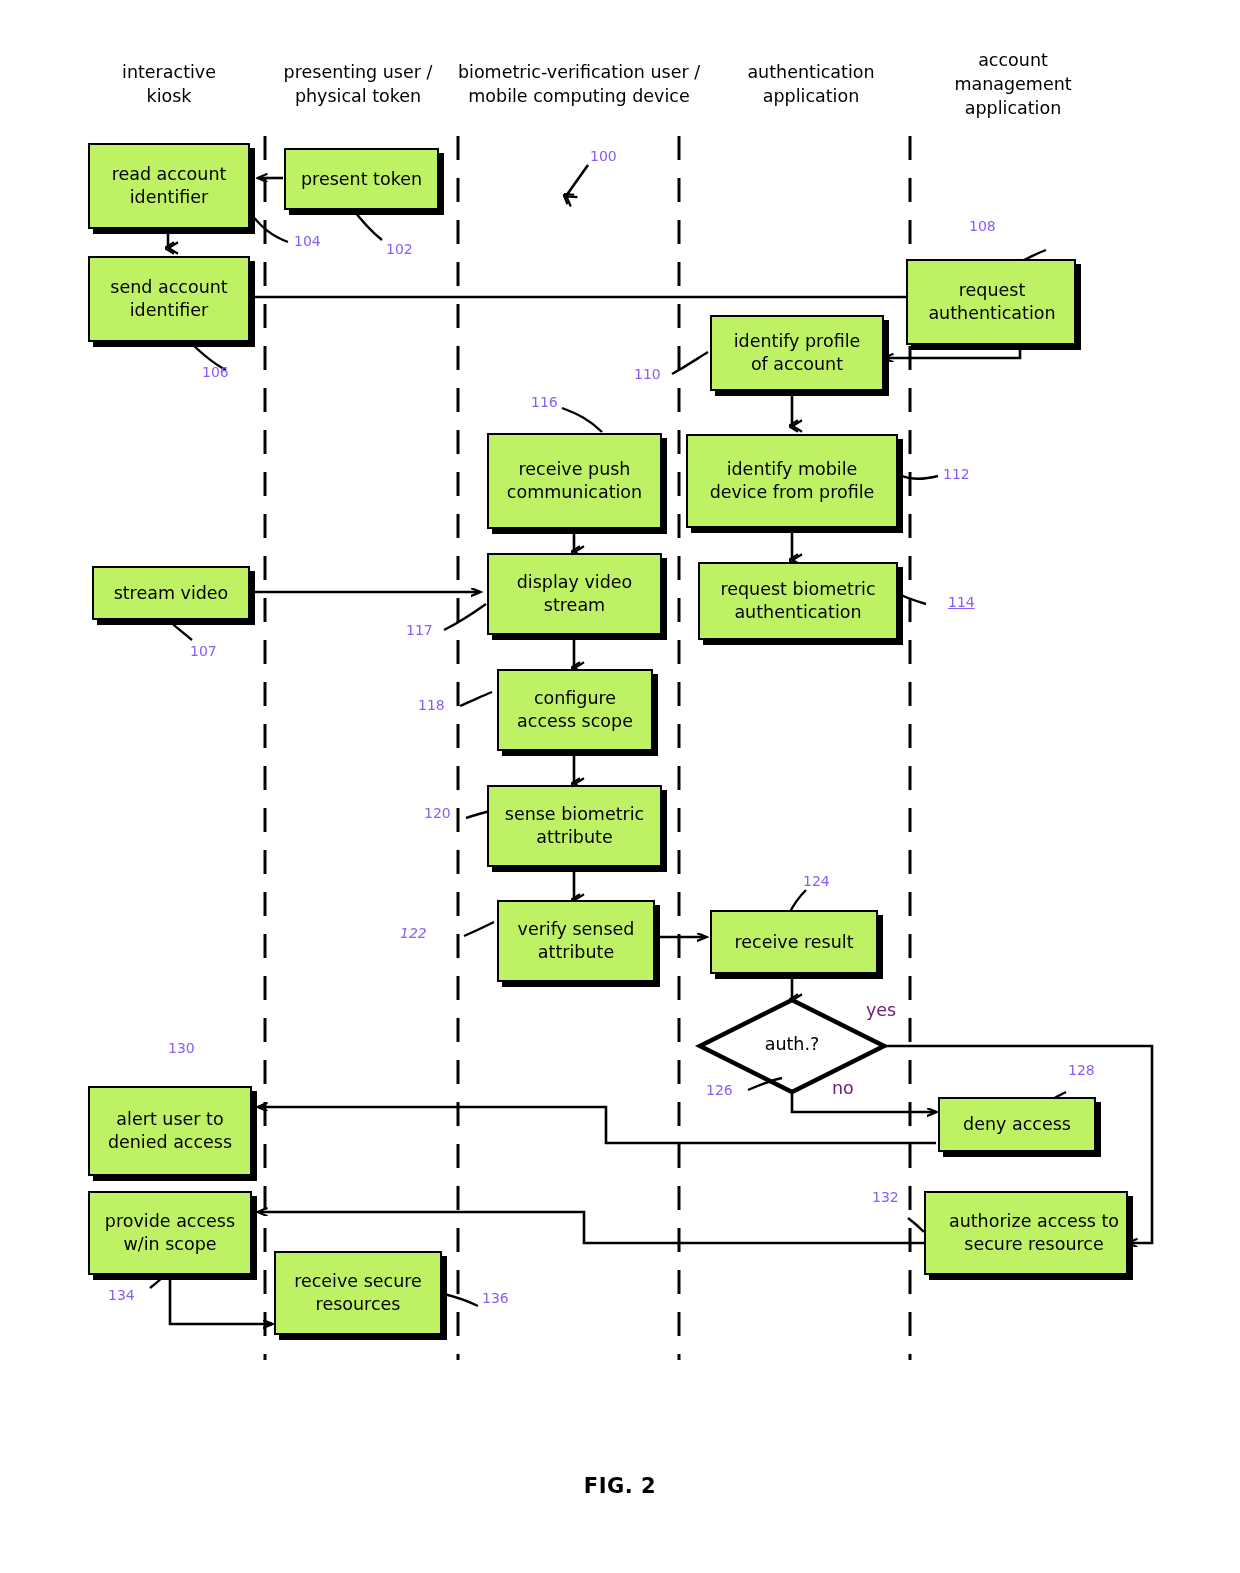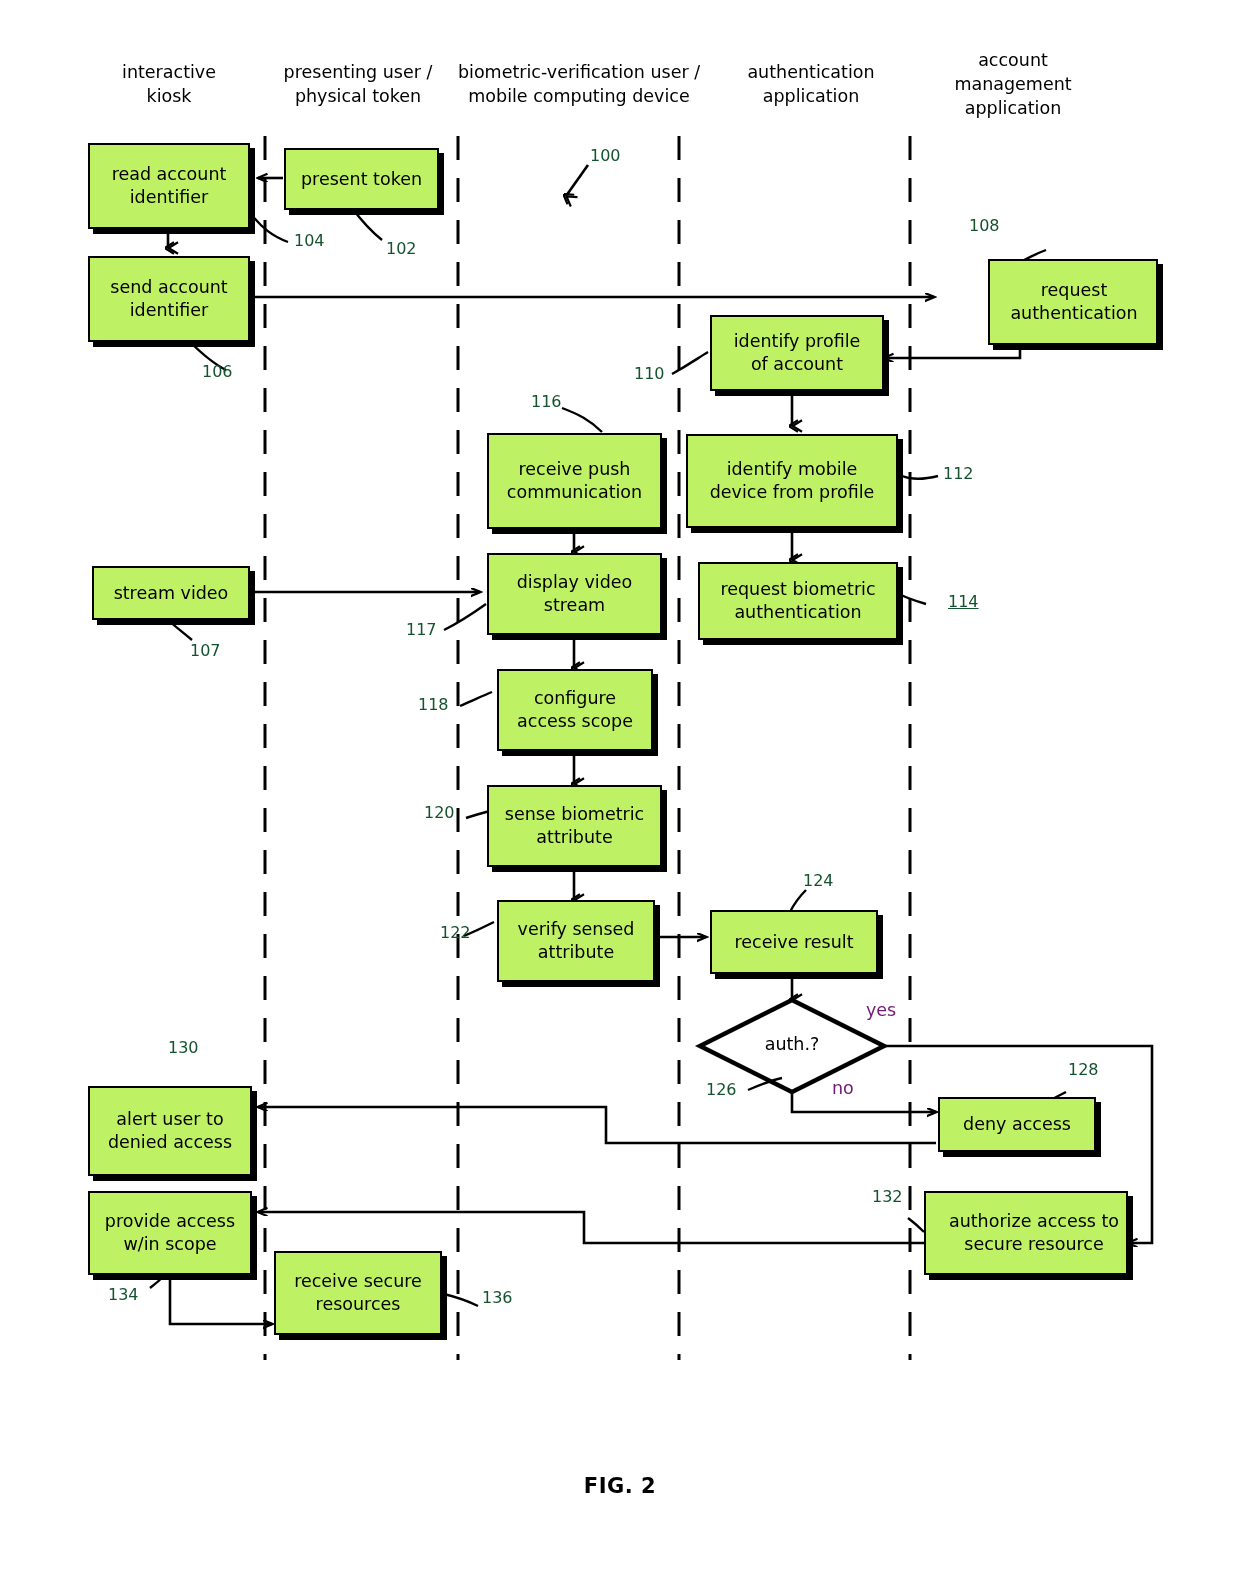--- a/index.html
+++ b/index.html
@@ -15,21 +15,21 @@
   }
   .node{
     position:absolute;box-sizing:border-box;
     border:2.5px solid #000;background:#bef264;
     box-shadow:5px 5px 0 0 #000;
     display:flex;align-items:center;justify-content:center;
     text-align:center;font-size:17.5px;line-height:23px;
     white-space:pre-line;padding:2px 4px;
   }
   .ref{
-    position:absolute;font-size:16px;line-height:20px;color:#14532d;
+    position:absolute;font-size:14px;line-height:20px;color:#8b5cf6;
     font-family:"DejaVu Sans","Liberation Sans",sans-serif;
   }
   .edge-label{position:absolute;font-size:17.5px;color:#701a75;}
   .diamond-label{
     position:absolute;font-size:17.5px;color:#000;text-align:center;
   }
   .figcap{
     position:absolute;left:0;width:1240px;text-align:center;
     font-size:21px;font-weight:bold;letter-spacing:.5px;
   }
@@ -133,21 +133,21 @@
   <g stroke="#000" stroke-width="2.6" fill="none">
     <path d="M588,165 L566,196" marker-end="url(#ahd)"></path>
   </g>
 </svg>
 
 <div class="node" style="left:88px;top:143px;width:162px;height:86px;">read account
 identifier</div>
 <div class="node" style="left:284px;top:148px;width:155px;height:62px;">present token</div>
 <div class="node" style="left:88px;top:256px;width:162px;height:86px;">send account
 identifier</div>
-<div class="node" style="left:988px;top:259px;width:170px;height:86px;padding-left:6px;">request
+<div class="node" style="left:906px;top:259px;width:170px;height:86px;padding-left:6px;">request
 authentication</div>
 <div class="node" style="left:710px;top:315px;width:174px;height:76px;">identify profile
 of account</div>
 <div class="node" style="left:487px;top:433px;width:175px;height:96px;">receive push
 communication</div>
 <div class="node" style="left:686px;top:434px;width:212px;height:94px;">identify mobile
 device from profile</div>
 <div class="node" style="left:92px;top:566px;width:158px;height:54px;">stream video</div>
 <div class="node" style="left:487px;top:553px;width:175px;height:82px;">display video
 stream</div>
@@ -178,21 +178,21 @@
 <div class="ref" style="left:202px;top:362px;">106</div>
 <div class="ref" style="left:969px;top:216px;">108</div>
 <div class="ref" style="left:634px;top:364px;">110</div>
 <div class="ref" style="left:531px;top:392px;">116</div>
 <div class="ref" style="left:943px;top:464px;">112</div>
 <div class="ref" style="left:190px;top:641px;">107</div>
 <div class="ref" style="left:406px;top:620px;text-align:center;">117</div>
 <div class="ref" style="left:948px;top:592px;text-decoration:underline;">114</div>
 <div class="ref" style="left:418px;top:695px;">118</div>
 <div class="ref" style="left:424px;top:803px;">120</div>
-<div class="ref" style="left:440px;top:923px;">122</div>
+<div class="ref" style="left:400px;top:923px;font-style:italic;">122</div>
 <div class="ref" style="left:803px;top:871px;">124</div>
 <div class="ref" style="left:706px;top:1080px;">126</div>
 <div class="ref" style="left:1068px;top:1060px;">128</div>
 <div class="ref" style="left:168px;top:1038px;">130</div>
 <div class="ref" style="left:872px;top:1187px;">132</div>
 <div class="ref" style="left:108px;top:1285px;">134</div>
 <div class="ref" style="left:482px;top:1288px;">136</div>
 
 <div class="edge-label" style="left:866px;top:1000px;">yes</div>
 <div class="edge-label" style="left:832px;top:1078px;">no</div>

